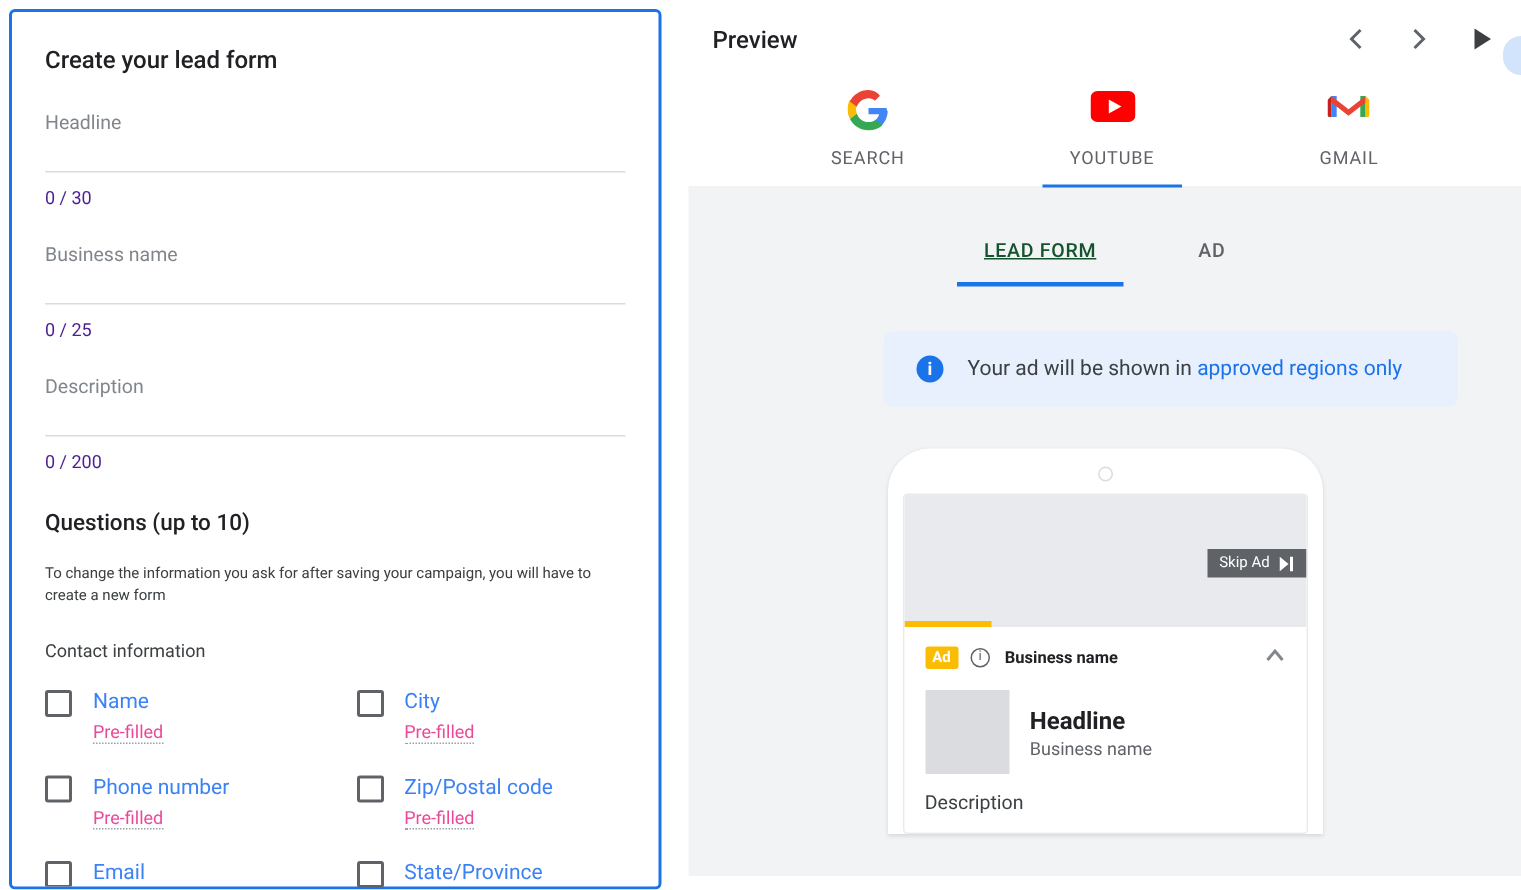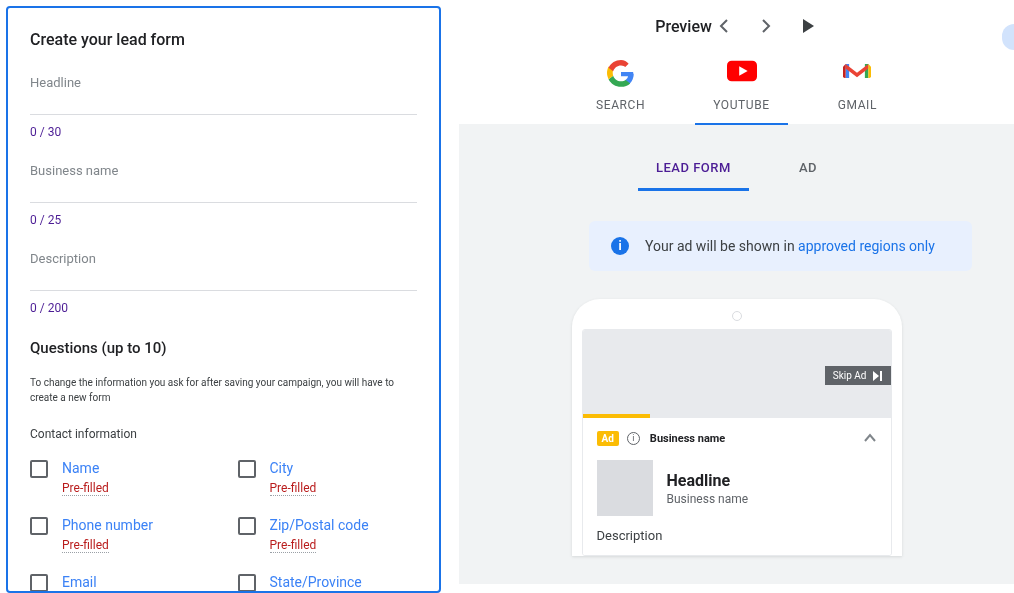--- a/index.html
+++ b/index.html
@@ -92,37 +92,37 @@
       margin-top: 1px;
       cursor: pointer;
     }
     .chk-label {
       font-size: 14px;
       color: #3b82f6;
       line-height: 1.3;
     }
     .prefilled {
       font-size: 12px;
-      color: #b91c1c;
+      color: #ec4899;
       border-bottom: 1px dotted #9aa0a6;
       display: inline-block;
       margin-top: 4px;
     }
 
     
     .right-panel {
       flex: 1;
       padding: 0;
       margin-left: 18px;
       position: relative;
     }
     .preview-header {
       display: flex;
       align-items: center;
-      justify-content: center;
+      justify-content: space-between;
       padding: 14px 14px 14px 16px;
     }
     .preview-title {
       font-size: 16px;
       font-weight: 500;
       color: #202124;
     }
     .preview-nav {
       display: flex;
       align-items: center;
@@ -133,21 +133,21 @@
       height: 24px;
       display: flex;
       align-items: center;
       justify-content: center;
       color: #5f6368;
       cursor: pointer;
     }
     .channels {
       display: flex;
       justify-content: center;
-      gap: 68px;
+      gap: 110px;
       padding: 8px 0 0 0;
     }
     .channel {
       text-align: center;
       cursor: pointer;
       padding-bottom: 12px;
     }
     .channel-icon {
       width: 28px;
       height: 28px;
@@ -186,21 +186,22 @@
       font-size: 13px;
       letter-spacing: 0.5px;
       color: #5f6368;
       font-weight: 500;
       cursor: pointer;
       text-align: center;
       padding: 6px 6px 14px 6px;
       position: relative;
     }
     .tab.active {
-      color: #4c1d95;
+      color: #14532d;
+      text-decoration: underline;
     }
     .tab.active::after {
       content: "";
       position: absolute;
       left: -12px;
       right: -12px;
       bottom: -2px;
       height: 3px;
       background: #1a73e8;
     }
@@ -226,21 +227,21 @@
       align-items: center;
       justify-content: center;
       margin-right: 16px;
       flex-shrink: 0;
     }
     .link {
       color: #1a73e8;
     }
     .phone {
       background: #fff;
-      width: 330px;
+      width: 290px;
       margin: 0 auto;
       border-radius: 28px 28px 0 0;
       padding: 10px 10px 0 10px;
       box-shadow: 0 1px 3px rgba(60,64,67,0.15);
     }
     .speaker {
       width: 10px;
       height: 10px;
       border: 1px solid #dadce0;
       border-radius: 50%;

